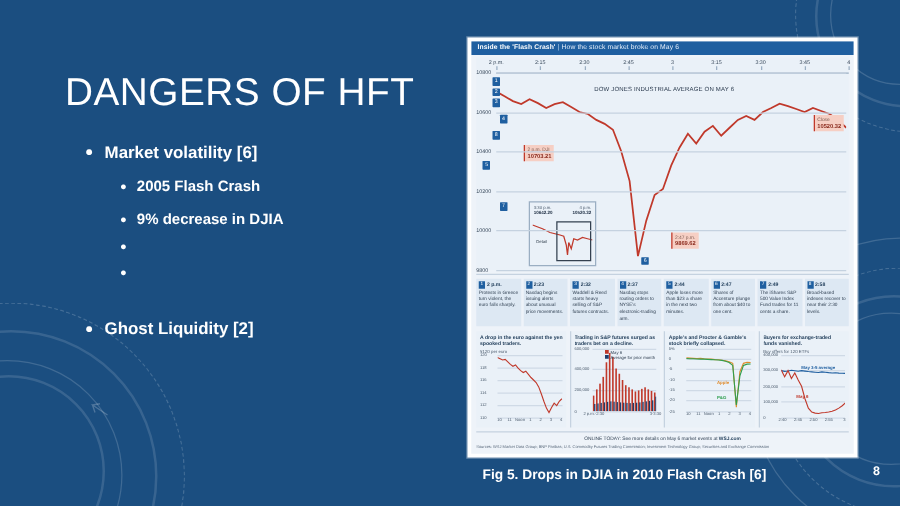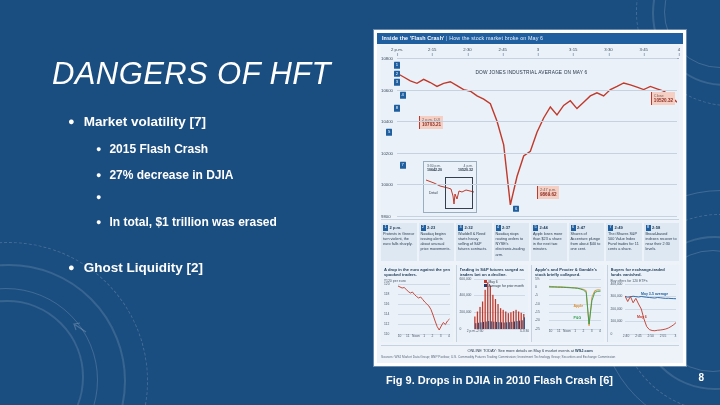--- a/index.html
+++ b/index.html
@@ -59,21 +59,20 @@
   
   #title {
     position: absolute;
     left: 52px;
     top: 56px;
     font-size: 31px;
     letter-spacing: 0.4px;
     color: #ffffff;
     font-weight: 400;
     white-space: nowrap;
-    font-style: italic;
   }
 
   
   #bullets {
     position: absolute;
     left: 62px;
     top: 114px;
     width: 310px;
   }
   .blt {
@@ -424,36 +423,35 @@
   </svg>
   <svg class="deco-arrow" style="left:636px;top:292px;width:34px;height:24px;" viewBox="0 0 34 24">
     <path d="M4 6 L17 17 L12 17 M17 17 L17 12" fill="none" stroke="rgba(255,255,255,0.2)" stroke-width="1.1"></path>
   </svg>
 
   <div id="title">DANGERS OF HFT</div>
 
   <div id="bullets">
     <div class="blt blt-l1">
       <span class="blt-dot">●</span>
-      <span class="blt-txt">Market volatility [7]</span>
+      <span class="blt-txt">Market volatility [6]</span>
     </div>
     <div class="blt blt-l2">
       <span class="blt-dot">●</span>
-      <span class="blt-txt">2015 Flash Crash</span>
+      <span class="blt-txt">2005 Flash Crash</span>
     </div>
     <div class="blt blt-l2">
       <span class="blt-dot">●</span>
-      <span class="blt-txt">27% decrease in DJIA</span>
+      <span class="blt-txt">9% decrease in DJIA</span>
     </div>
     <div class="blt blt-l2">
       <span class="blt-dot">●</span>
     </div>
     <div class="blt blt-l2">
       <span class="blt-dot">●</span>
-      <span class="blt-txt">In total, $1 trillion was erased</span>
     </div>
     <div class="blt-gap"></div>
     <div class="blt blt-l1">
       <span class="blt-dot">●</span>
       <span class="blt-txt">Ghost Liquidity [2]</span>
     </div>
   </div>
 
   <div id="figure-wrap">
     <div id="info">
@@ -753,16 +751,16 @@
           </div>
         </div>
 
       <div id="info-foot">
         <span>ONLINE TODAY: See more details on May 6 market events at </span><b>WSJ.com</b>
       </div>
       <div id="info-src">Sources: WSJ Market Data Group; BNP Paribas; U.S. Commodity Futures Trading Commission; Investment Technology Group; Securities and Exchange Commission</div>
     </div>
   </div>
 
-  <div id="caption">Fig 9. Drops in DJIA in 2010 Flash Crash [6]</div>
+  <div id="caption">Fig 5. Drops in DJIA in 2010 Flash Crash [6]</div>
   <div id="pagenum">8</div>
 
 </div>
 
 </body></html>

